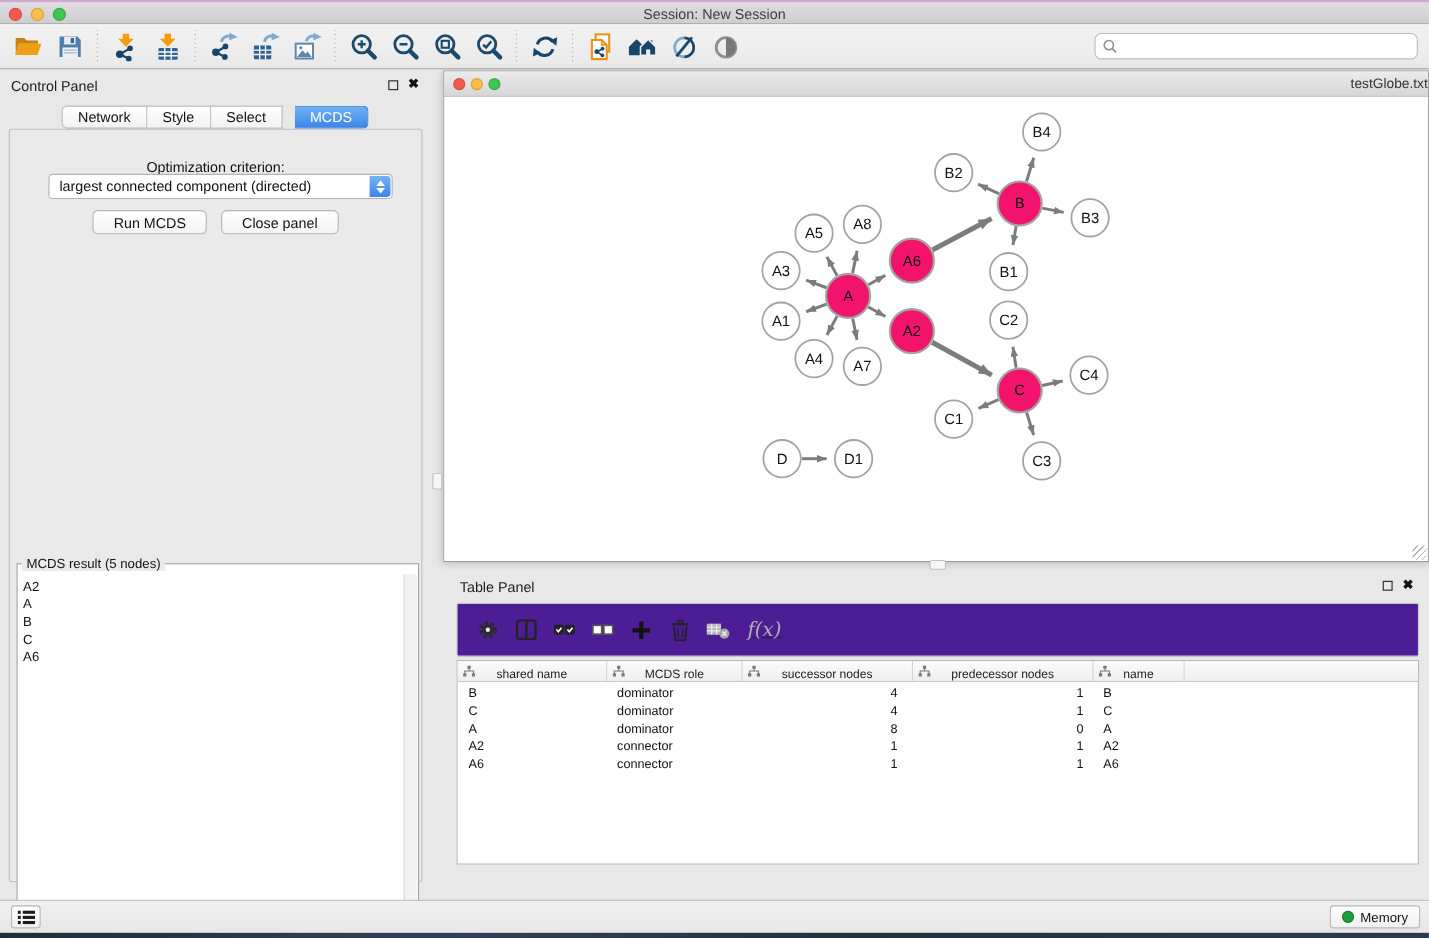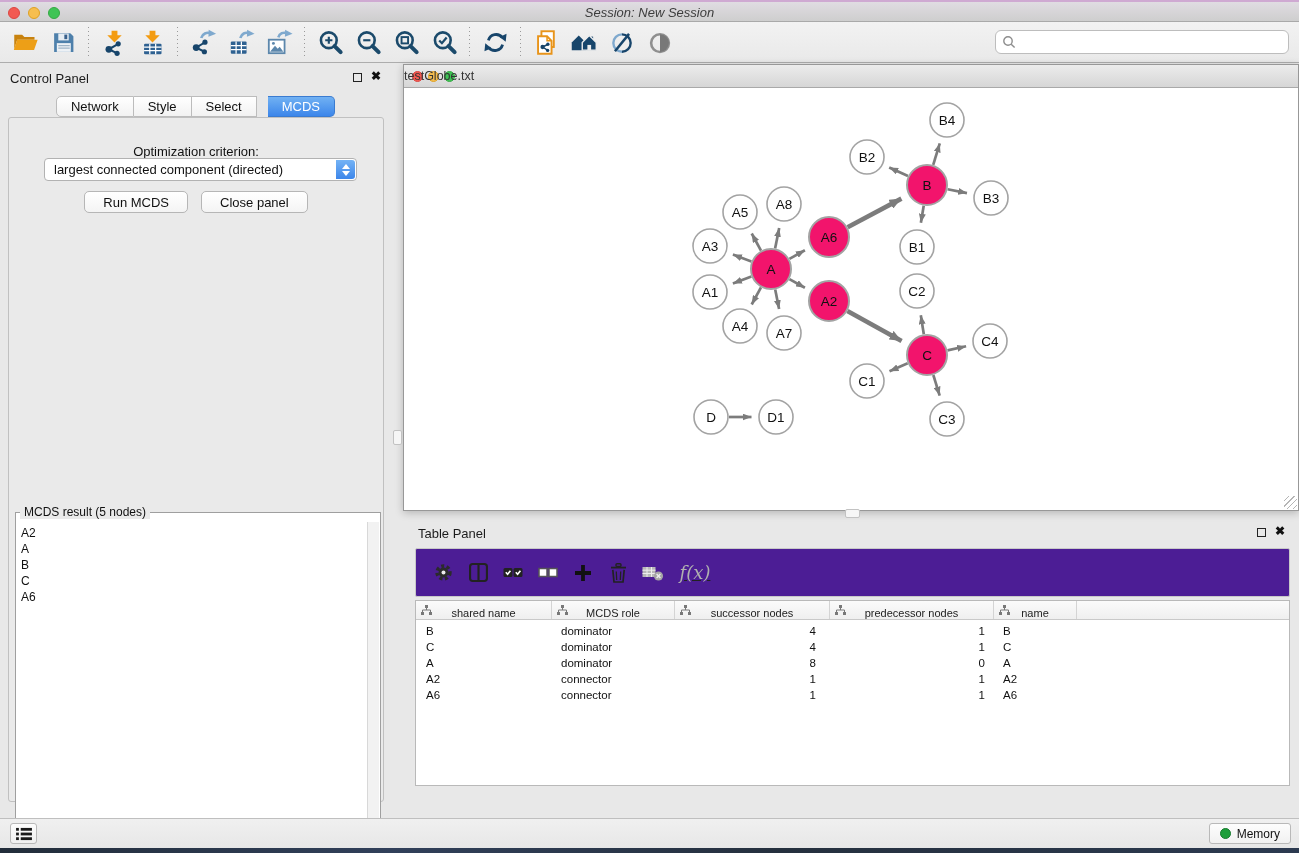--- a/index.html
+++ b/index.html
@@ -15,21 +15,21 @@
     background:linear-gradient(#e0dce2,#cecece);
     border-top:2px solid #cfa9d2; border-bottom:1px solid #a9a9a9;
   }
   .lights{ position:absolute; left:8px; top:5px; display:flex; gap:8px; }
   .light{ width:12px; height:12px; border-radius:50%; }
   .light.red{ background:#f25a52; border:1px solid #dc4642; }
   .light.yellow{ background:#f6be4f; border:1px solid #dfa123; }
   .light.green{ background:#3fc455; border:1px solid #35a943; }
   .titlebar .title{
     position:absolute; left:0; right:0; top:3px; text-align:center;
-    font-size:13px; color:#3d3d3d;font-style:italic;
+    font-size:13px; color:#3d3d3d;
   }
   
   .toolbar{
     position:absolute; left:0; top:22px; width:1299px; height:41px;
     background:linear-gradient(#f2f2f2,#e9e9e9);
     border-bottom:1px solid #adadad;
     display:flex; align-items:center; padding-left:6px;
   }
   .tb{ width:38px; height:36px; display:flex; align-items:center; justify-content:center;
        background:transparent; border:none; }
@@ -96,21 +96,21 @@
   .net-win{
     position:absolute; left:403px; top:64px; width:896px; height:447px;
     background:#fff; border:1px solid #989898; box-shadow:0 2px 8px rgba(0,0,0,.22);
   }
   .net-title{
     position:relative; height:23px; background:linear-gradient(#ececec,#d6d6d6);
     border-bottom:1px solid #a9a9a9;
   }
   .net-title .lights{ left:8px; top:6px; gap:5px; }
   .net-title .light{ width:11px; height:11px; }
-  .net-title .title{ position:absolute; left:0; right:0; top:4px; text-align:left; font-size:12.5px; color:#333; }
+  .net-title .title{ position:absolute; left:0; right:0; top:4px; text-align:right; font-size:12.5px; color:#333; }
   .net-canvas{ position:absolute; left:0; top:23px; width:894px; height:422px; background:#fff; }
   .resize-grip{
     position:absolute; right:1px; bottom:1px; width:13px; height:13px;
     background:repeating-linear-gradient(135deg, transparent 0 3px, #b5b5b5 3px 4px);
   }
   .grip-v{ position:absolute; left:393px; top:430px; width:9px; height:15px;
     background:#f6f6f6; border:1px solid #c2c2c2; border-radius:2px; }
   .grip-h{ position:absolute; left:845px; top:509px; width:15px; height:9px;
     background:#f6f6f6; border:1px solid #c2c2c2; border-radius:2px; }
   

